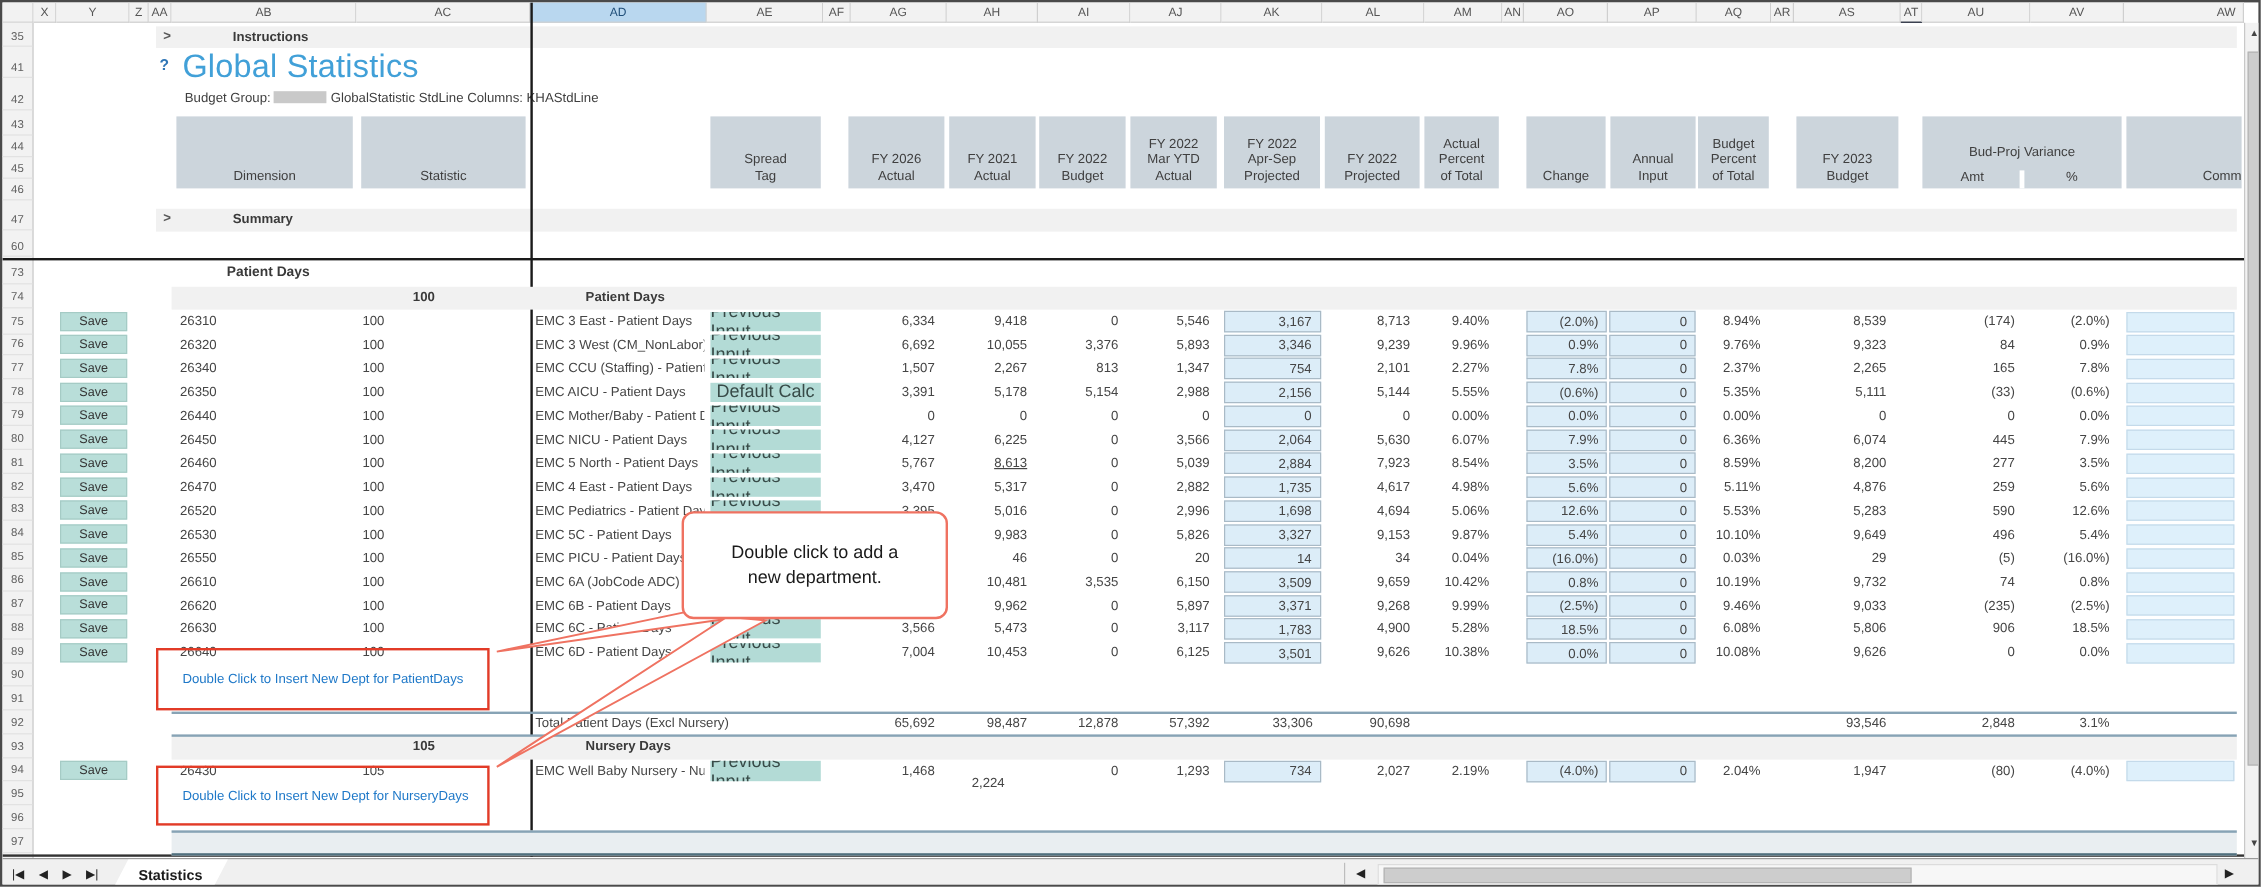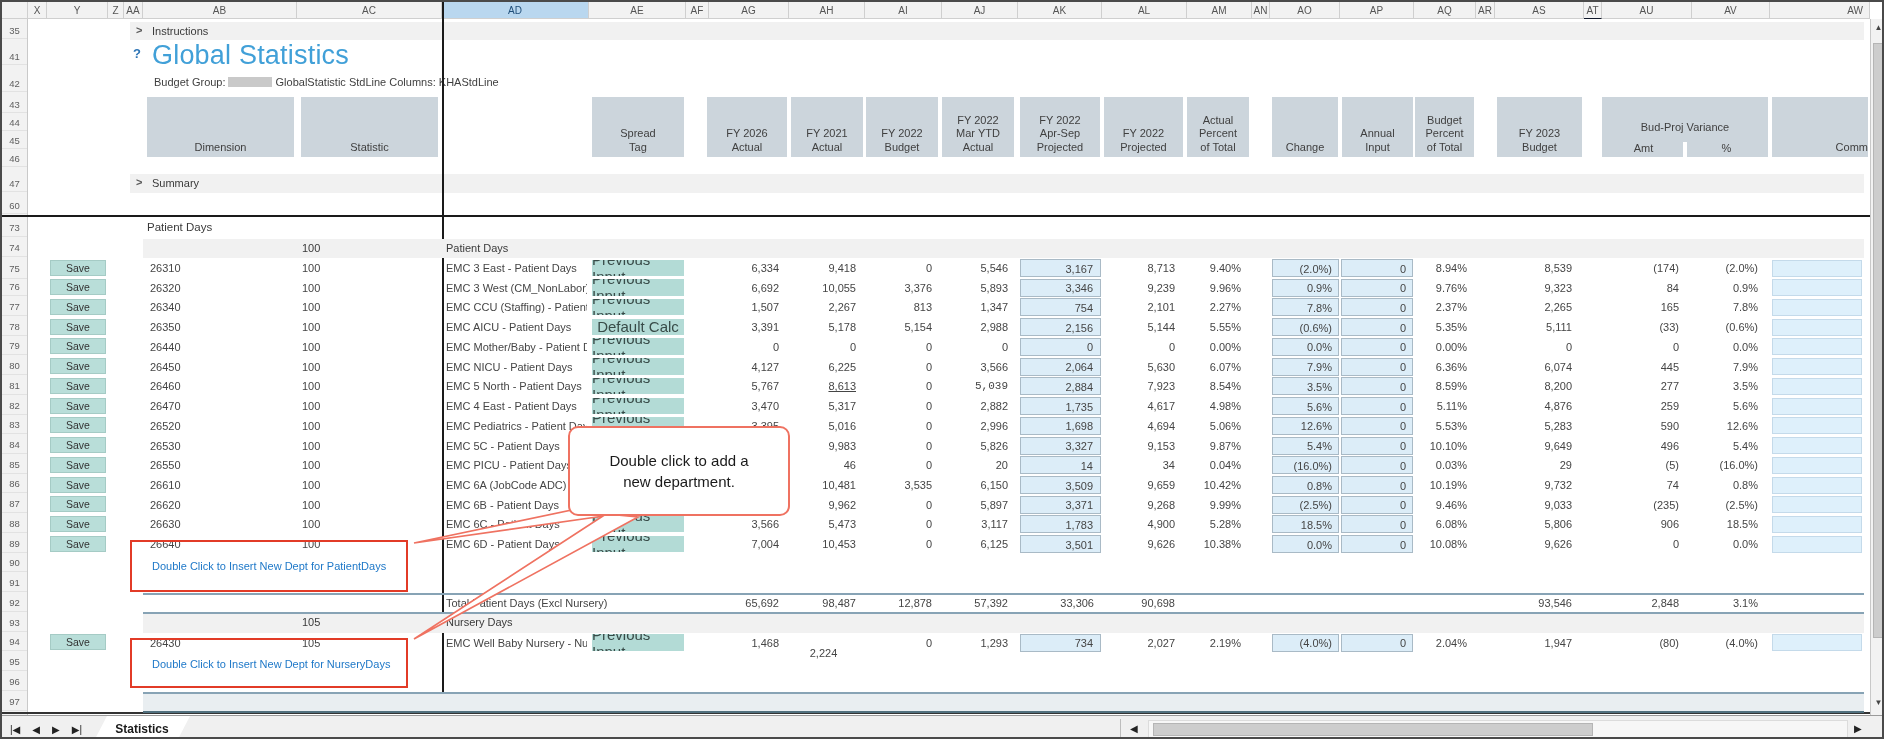--- a/index.html
+++ b/index.html
@@ -6,21 +6,21 @@
   #stage{position:relative;width:1884px;height:739px;background:#ffffff;
          font-family:"Liberation Sans","DejaVu Sans",sans-serif;overflow:hidden;
          border:2px solid #4a4a4a;box-sizing:border-box;}
   .abs{position:absolute;box-sizing:border-box;}
   .colhead{background:#f2f2f2;border-right:1px solid #cfcfcf;color:#555;
            font-size:10px;display:flex;align-items:center;justify-content:center;overflow:hidden;}
   .colhead.sel{background:#b9d7ef;border-bottom:2px solid #5b9bd5;color:#1f4e79;}
   .gutter-num{color:#5f5f5f;font-size:9.5px;display:flex;align-items:center;justify-content:center;}
   .band{background:#f1f1f1;}
   .chev{color:#595959;font-size:11px;font-weight:bold;}
-  .bandlabel{font-weight:normal;font-size:11px;color:#3a3a3a;}
+  .bandlabel{font-weight:bold;font-size:11px;color:#3a3a3a;margin-left:42px;}
   .title{font-size:27px;font-weight:300;color:#41a0d8;letter-spacing:.2px;}
   .help{color:#2e75b6;font-weight:bold;font-size:13px;}
   .subtitle{font-size:11px;color:#3f3f3f;white-space:nowrap;}
   .redact{display:inline-block;width:44px;height:10px;background:#c9c9c9;margin:0 4px -1px 2px;}
   .hcell{background:#ccd5dc;color:#3f3f3f;font-size:11px;text-align:center;
          display:flex;align-items:flex-end;justify-content:center;white-space:pre-line;
          line-height:13.5px;padding-bottom:3px;}
   .celltxt{font-size:11px;color:#454545;white-space:nowrap;overflow:hidden;}
   .num{text-align:right;}
   .savebtn{background:#b9ded9;border:1px solid #a5cbc5;color:#333;font-size:10.5px;
@@ -259,21 +259,21 @@
       <div class="abs celltxt num" style="left:1686px;top:358.65px;width:77px;height:15px;padding-right:7px;">7.9%</div>
       <div class="abs commentcell" style="left:1770px;top:356.15px;width:90px;height:17px;"></div>
       <div class="abs savebtn" style="left:48px;top:375.88px;width:56px;height:16px;">Save</div>
       <div class="abs celltxt" style="left:148px;top:378.38px;width:90px;">26460</div>
       <div class="abs celltxt" style="left:300px;top:378.38px;width:80px;">100</div>
       <div class="abs celltxt" style="left:444px;top:378.38px;width:141px;">EMC 5 North - Patient Days</div>
       <div class="abs tag" style="left:590px;top:375.88px;width:92px;height:16.5px;">Previous Input</div>
       <div class="abs celltxt num" style="left:700px;top:378.38px;width:82px;height:15px;padding-right:5px;">5,767</div>
       <div class="abs celltxt num" style="left:789px;top:378.38px;width:70px;height:15px;padding-right:5px;text-decoration:underline;">8,613</div>
       <div class="abs celltxt num" style="left:864px;top:378.38px;width:71px;height:15px;padding-right:5px;">0</div>
-      <div class="abs celltxt num" style="left:940px;top:378.38px;width:71px;height:15px;padding-right:5px;font-family:Liberation Mono, monospace;">5,039</div>
+      <div class="abs celltxt num" style="left:940px;top:378.38px;width:71px;height:15px;padding-right:5px;">5,039</div>
       <div class="abs bluecell celltxt num" style="left:1018px;top:375.38px;width:81px;height:18px;padding:2.5px 7px 0 2px;">2,884</div>
       <div class="abs celltxt num" style="left:1102px;top:378.38px;width:77px;height:15px;padding-right:6px;">7,923</div>
       <div class="abs celltxt num" style="left:1183px;top:378.38px;width:62px;height:15px;padding-right:6px;">8.54%</div>
       <div class="abs bluecell celltxt num" style="left:1270px;top:375.38px;width:67px;height:18px;padding:2.5px 6px 0 2px;">3.5%</div>
       <div class="abs bluecell celltxt num" style="left:1339px;top:375.38px;width:72px;height:18px;padding:2.5px 6px 0 2px;">0</div>
       <div class="abs celltxt num" style="left:1413px;top:378.38px;width:57px;height:15px;padding-right:5px;">8.59%</div>
       <div class="abs celltxt num" style="left:1494px;top:378.38px;width:83px;height:15px;padding-right:7px;">8,200</div>
       <div class="abs celltxt num" style="left:1599px;top:378.38px;width:85px;height:15px;padding-right:7px;">277</div>
       <div class="abs celltxt num" style="left:1686px;top:378.38px;width:77px;height:15px;padding-right:7px;">3.5%</div>
       <div class="abs commentcell" style="left:1770px;top:375.88px;width:90px;height:17px;"></div>

